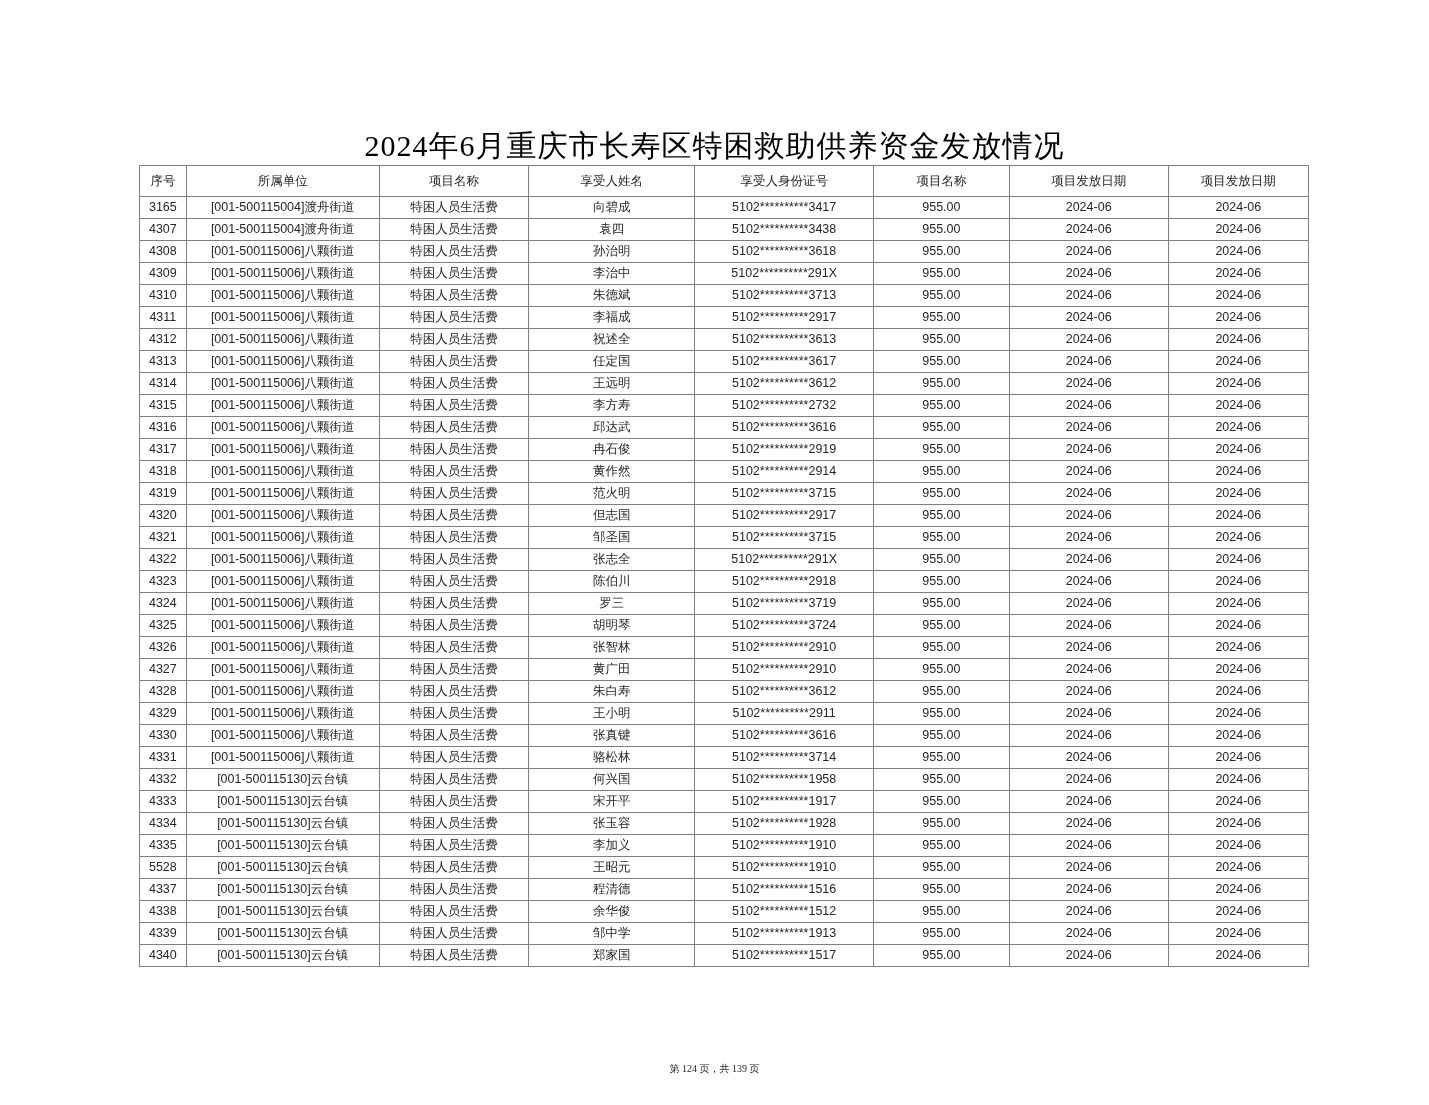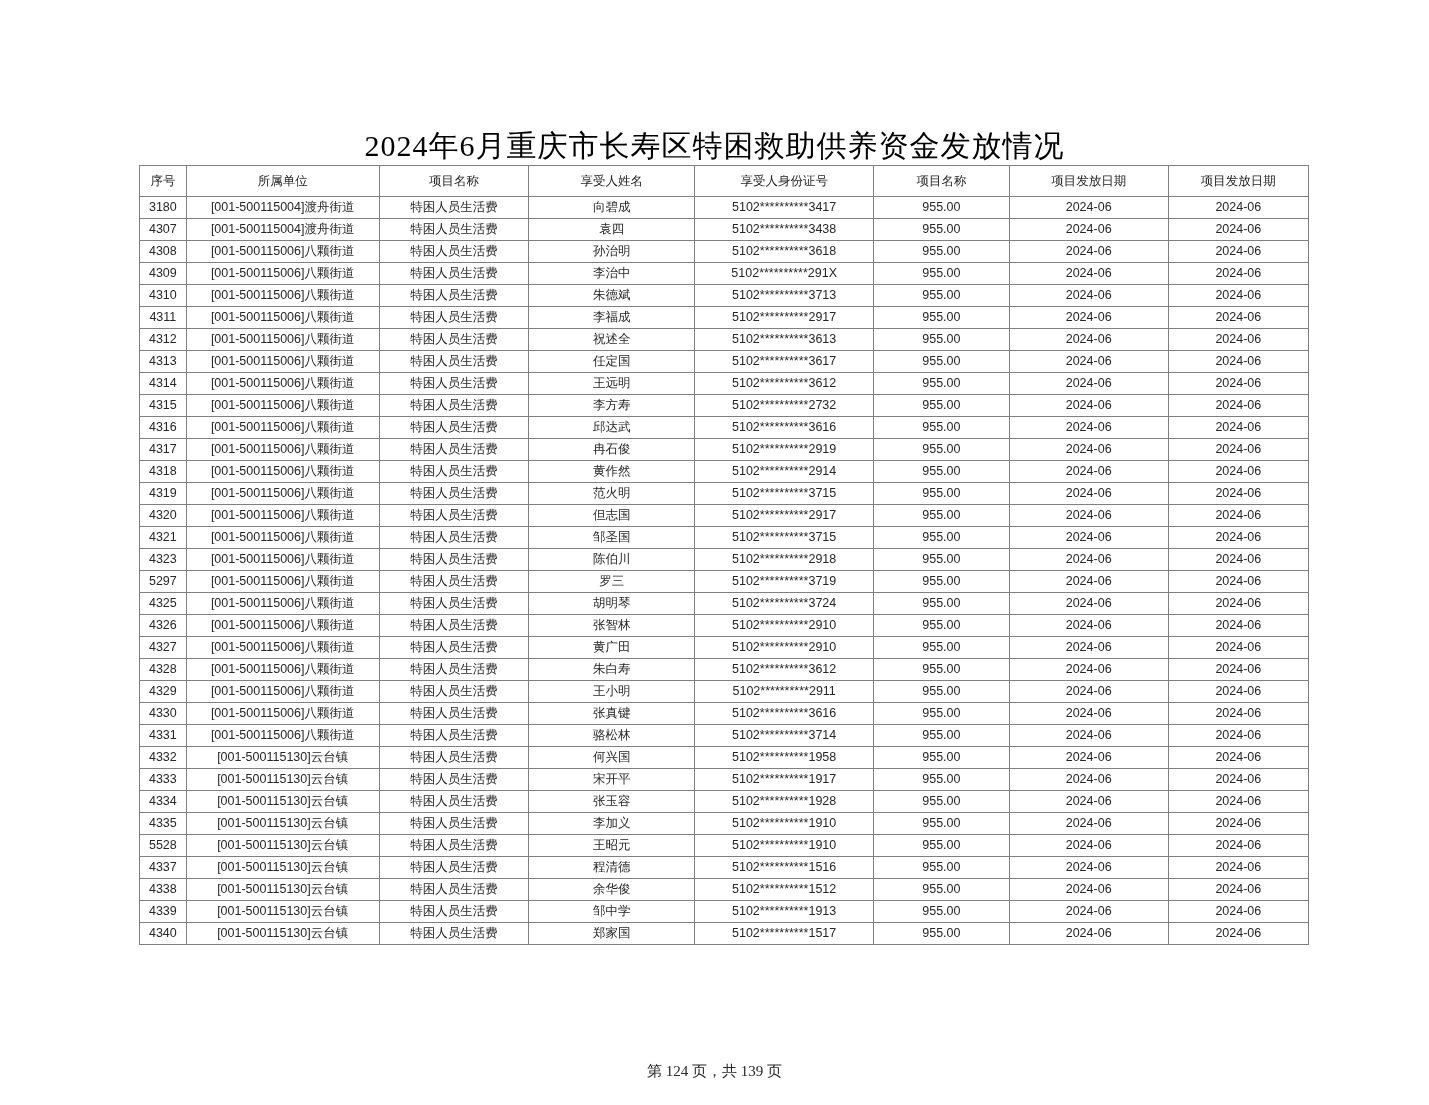--- a/index.html
+++ b/index.html
@@ -51,21 +51,21 @@
     font-size: 12.5px;
     line-height: 21px;
   }
   .footer {
     position: absolute;
     left: 0;
     top: 1062px;
     width: 100%;
     text-align: center;
     font-family: "Liberation Serif", "DejaVu Serif", serif;
-    font-size: 15px;
+    font-size: 10px;
     color: #262626;
   }
 </style>
 </head>
 <body>
 
 <div class="page">
 
   <h1 class="title">2024年6月重庆市长寿区特困救助供养资金发放情况</h1>
 
@@ -87,21 +87,21 @@
         <th>项目名称</th>
         <th>享受人姓名</th>
         <th>享受人身份证号</th>
         <th>项目名称</th>
         <th>项目发放日期</th>
         <th>项目发放日期</th>
       </tr>
     </thead>
     <tbody>
         <tr>
-          <td>3180</td>
+          <td>3165</td>
           <td>[001-500115004]渡舟街道</td>
           <td>特困人员生活费</td>
           <td>向碧成</td>
           <td>5102**********3417</td>
           <td>955.00</td>
           <td>2024-06</td>
           <td>2024-06</td>
         </tr>
         <tr>
           <td>4307</td>
@@ -247,31 +247,41 @@
           <td>4321</td>
           <td>[001-500115006]八颗街道</td>
           <td>特困人员生活费</td>
           <td>邹圣国</td>
           <td>5102**********3715</td>
           <td>955.00</td>
           <td>2024-06</td>
           <td>2024-06</td>
         </tr>
         <tr>
+          <td>4322</td>
+          <td>[001-500115006]八颗街道</td>
+          <td>特困人员生活费</td>
+          <td>张志全</td>
+          <td>5102**********291X</td>
+          <td>955.00</td>
+          <td>2024-06</td>
+          <td>2024-06</td>
+        </tr>
+        <tr>
           <td>4323</td>
           <td>[001-500115006]八颗街道</td>
           <td>特困人员生活费</td>
           <td>陈伯川</td>
           <td>5102**********2918</td>
           <td>955.00</td>
           <td>2024-06</td>
           <td>2024-06</td>
         </tr>
         <tr>
-          <td>5297</td>
+          <td>4324</td>
           <td>[001-500115006]八颗街道</td>
           <td>特困人员生活费</td>
           <td>罗三</td>
           <td>5102**********3719</td>
           <td>955.00</td>
           <td>2024-06</td>
           <td>2024-06</td>
         </tr>
         <tr>
           <td>4325</td>

